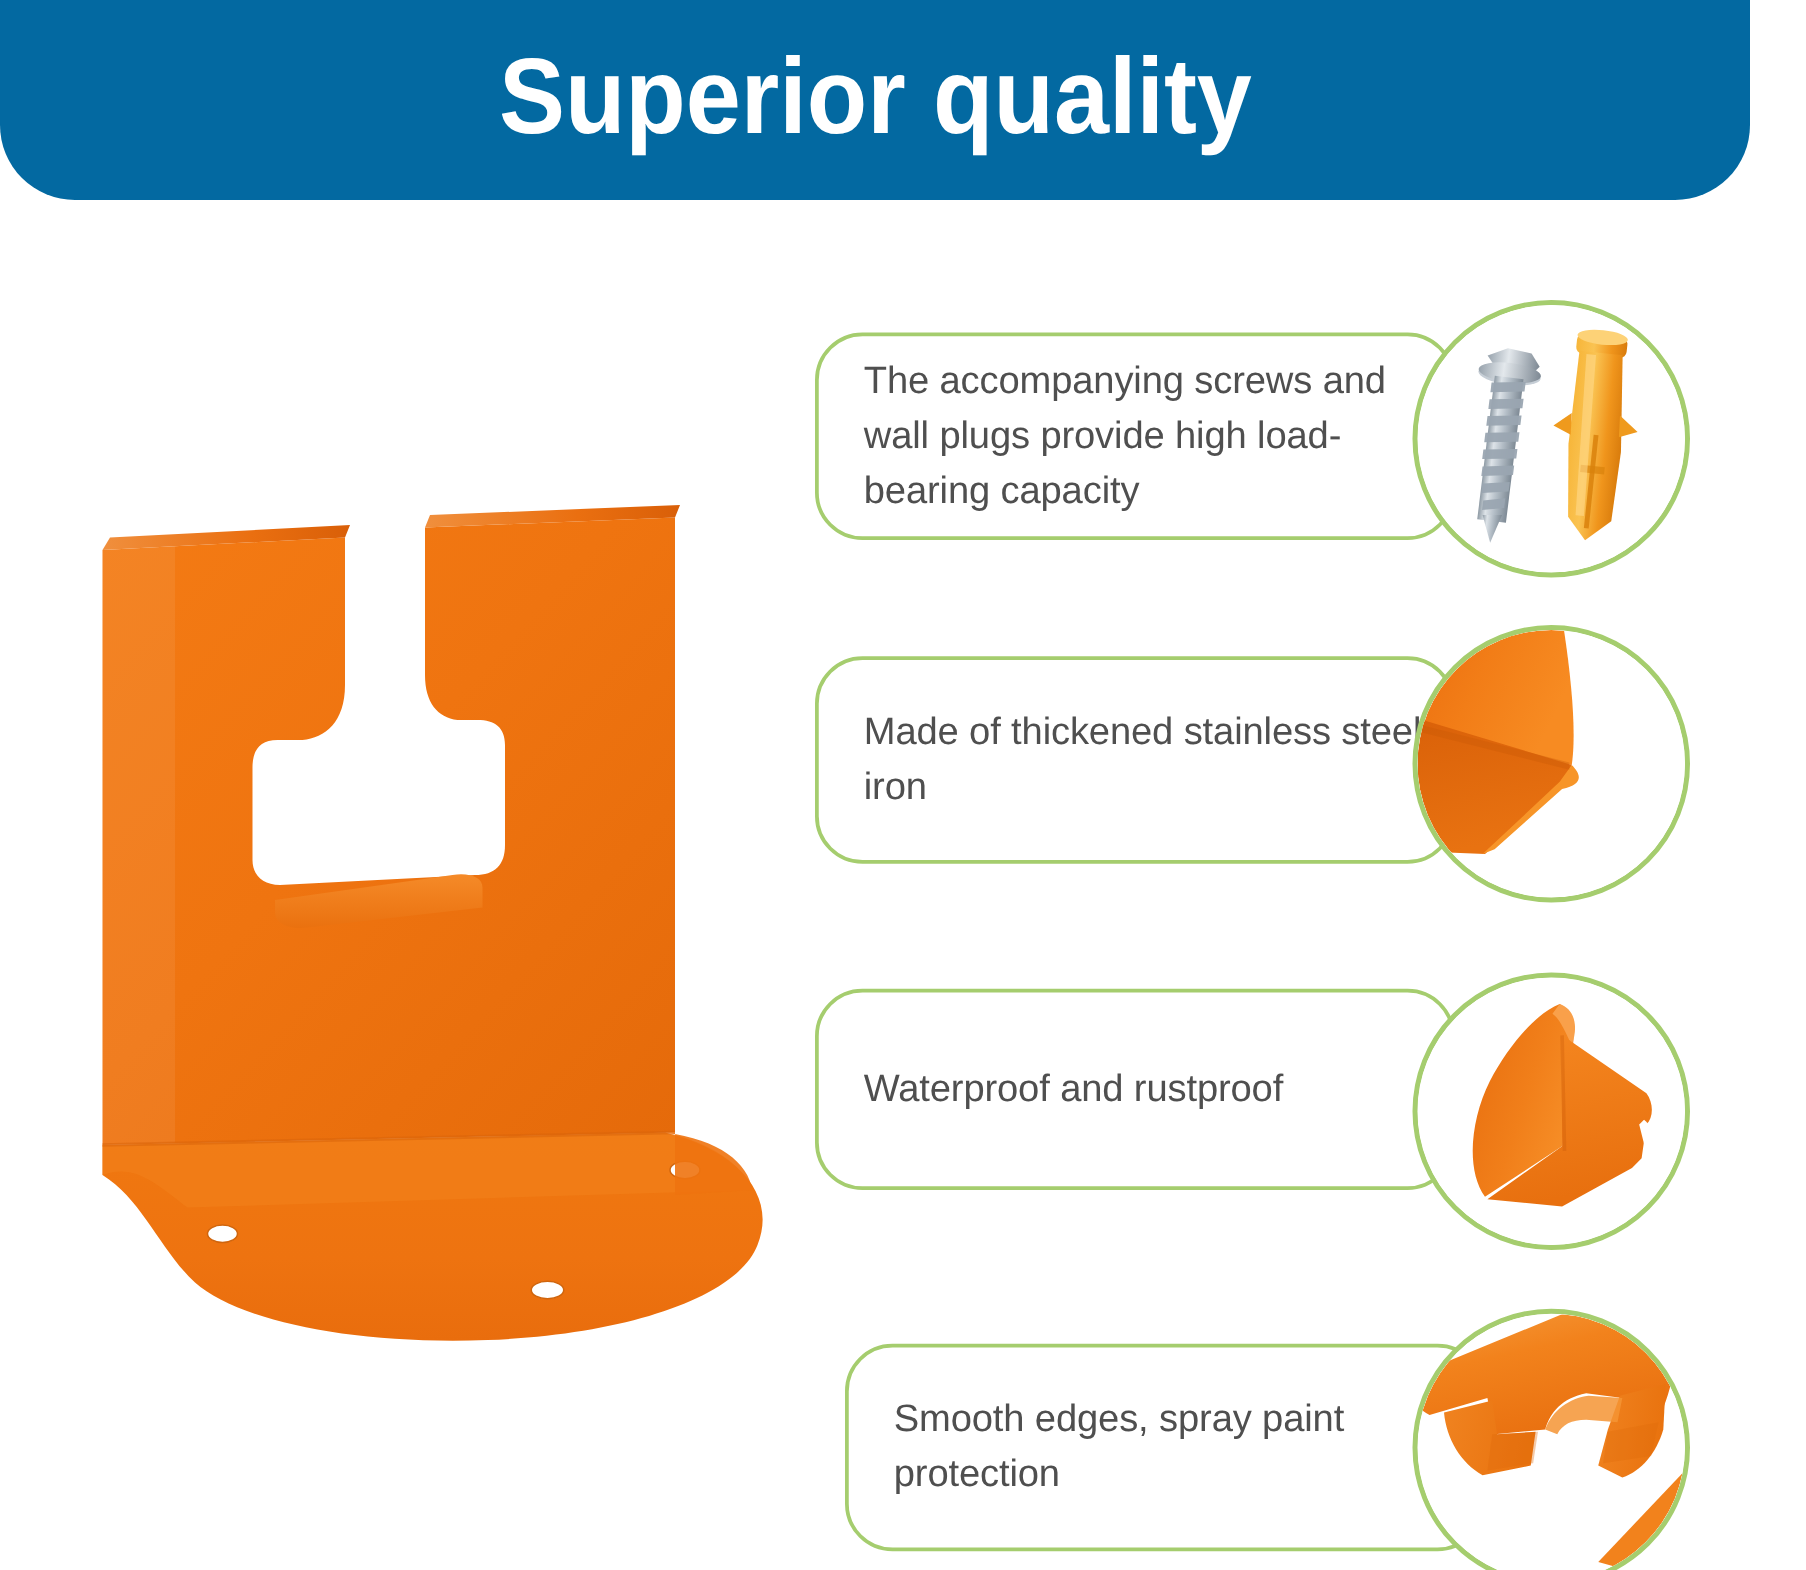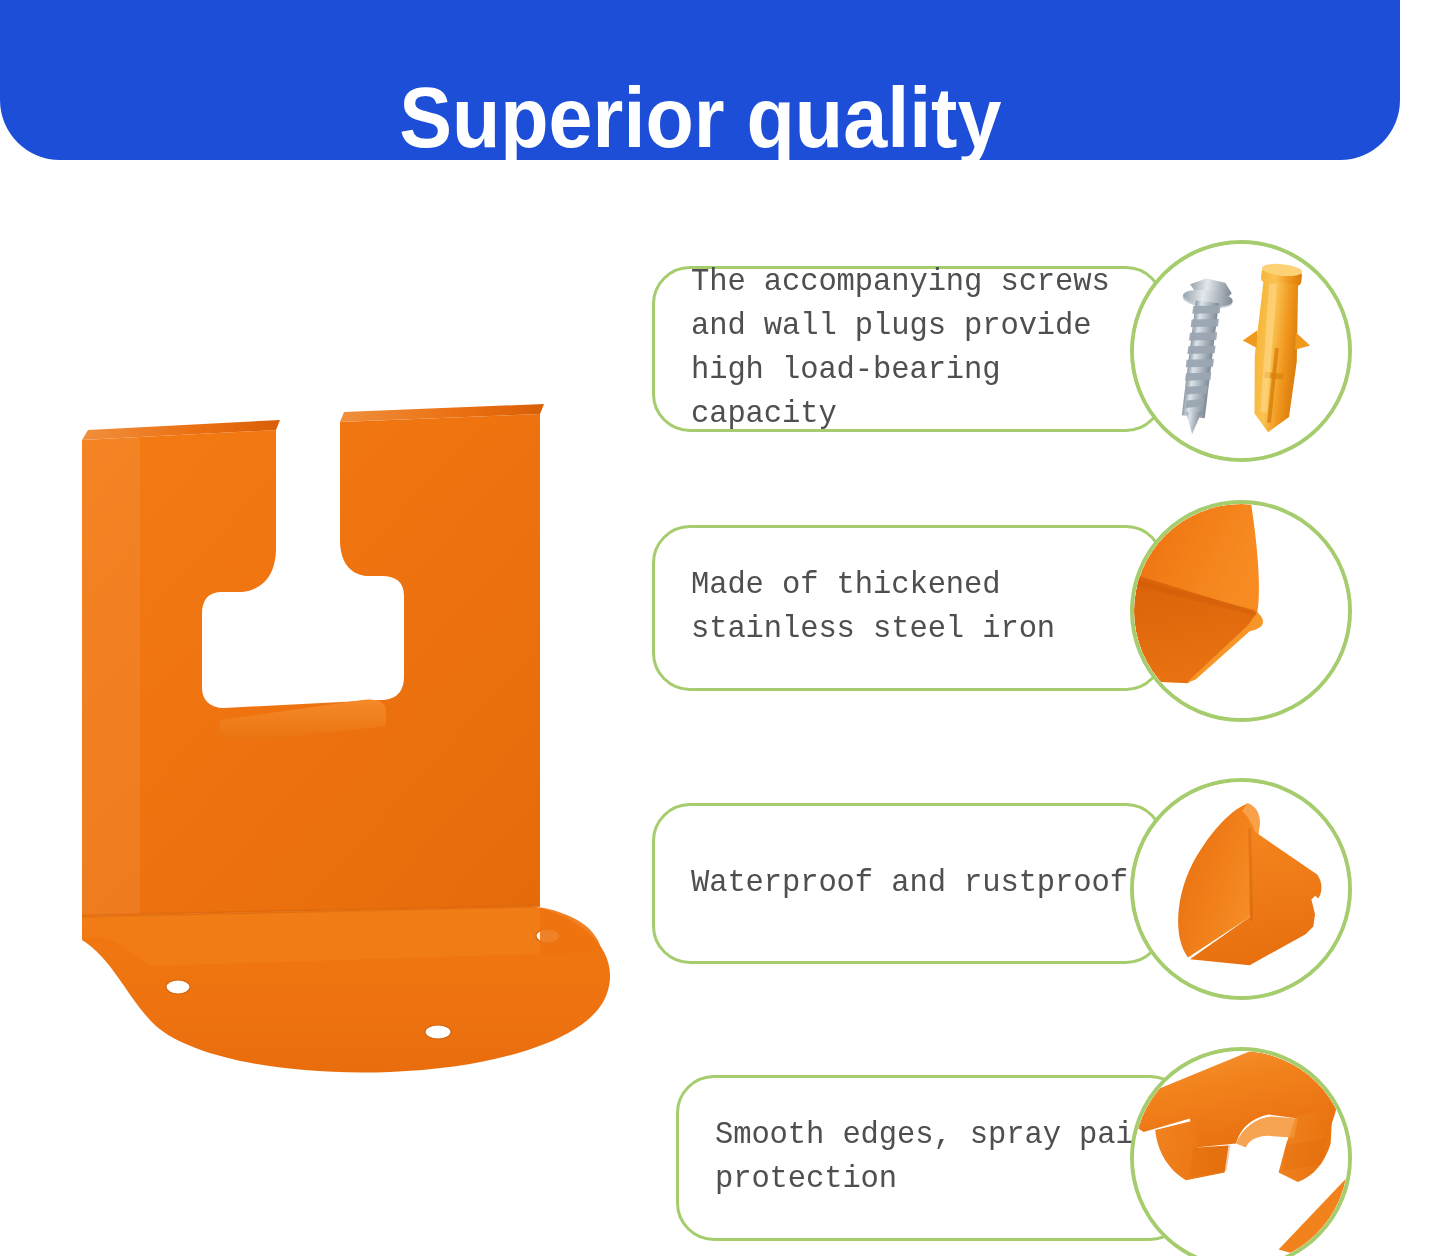--- a/index.html
+++ b/index.html
@@ -15,25 +15,25 @@
     position: relative;
   }
 
   
   .banner {
     position: absolute;
     left: 0;
     top: 0;
     width: 1400px;
     height: 160px;
-    background: #1d4ed8;
+    background: #0369a1;
     border-bottom-left-radius: 60px;
     border-bottom-right-radius: 60px;
     display: flex;
-    align-items: flex-end;
+    align-items: center;
     justify-content: center;
   }
   .banner-title {
     color: #ffffff;
     font-family: "Liberation Sans", sans-serif;
     font-size: 86px;
     font-weight: bold;
     letter-spacing: 0px;
     line-height: 1;
     transform: scaleX(0.92);
@@ -71,21 +71,21 @@
     border: 3px solid #a5cd6e;
     border-radius: 38px;
     background: #ffffff;
     box-sizing: border-box;
     display: flex;
     align-items: center;
     z-index: 1;
   }
   .feature-text {
     color: #4f4f4f;
-    font-family: Liberation Mono, monospace;
+    font-family: Liberation Sans, sans-serif;
     font-size: 30.5px;
     line-height: 1.44;
     padding: 0 0 0 36px;
     letter-spacing: -0.1px;
   }
   .feature-circle {
     position: absolute;
     width: 222px;
     height: 222px;
     border: 4px solid #a5cd6e;
@@ -106,21 +106,21 @@
   
   #feature-1 { top: 240px; }
   #feature-1 .feature-box   { top: 26px; height: 166px; }
   #feature-1 .feature-circle{ left: 482px; top: 0px; }
 
   #feature-2 { top: 500px; }
   #feature-2 .feature-box   { top: 25px; height: 166px; }
   #feature-2 .feature-circle{ left: 482px; top: 0px; }
 
   #feature-3 { top: 780px; }
-  #feature-3 .feature-box   { top: 23px; height: 161px; }
+  #feature-3 .feature-box   { top: 11px; height: 161px; }
   #feature-3 .feature-circle{ left: 482px; top: -2px; }
 
   #feature-4 { top: 1050px; }
   #feature-4 .feature-box   { top: 25px; height: 166px; margin-left: 24px; }
   #feature-4 .feature-circle{ left: 482px; top: -3px; }
 </style>
 </head>
 <body>
 
 <div class="banner">

